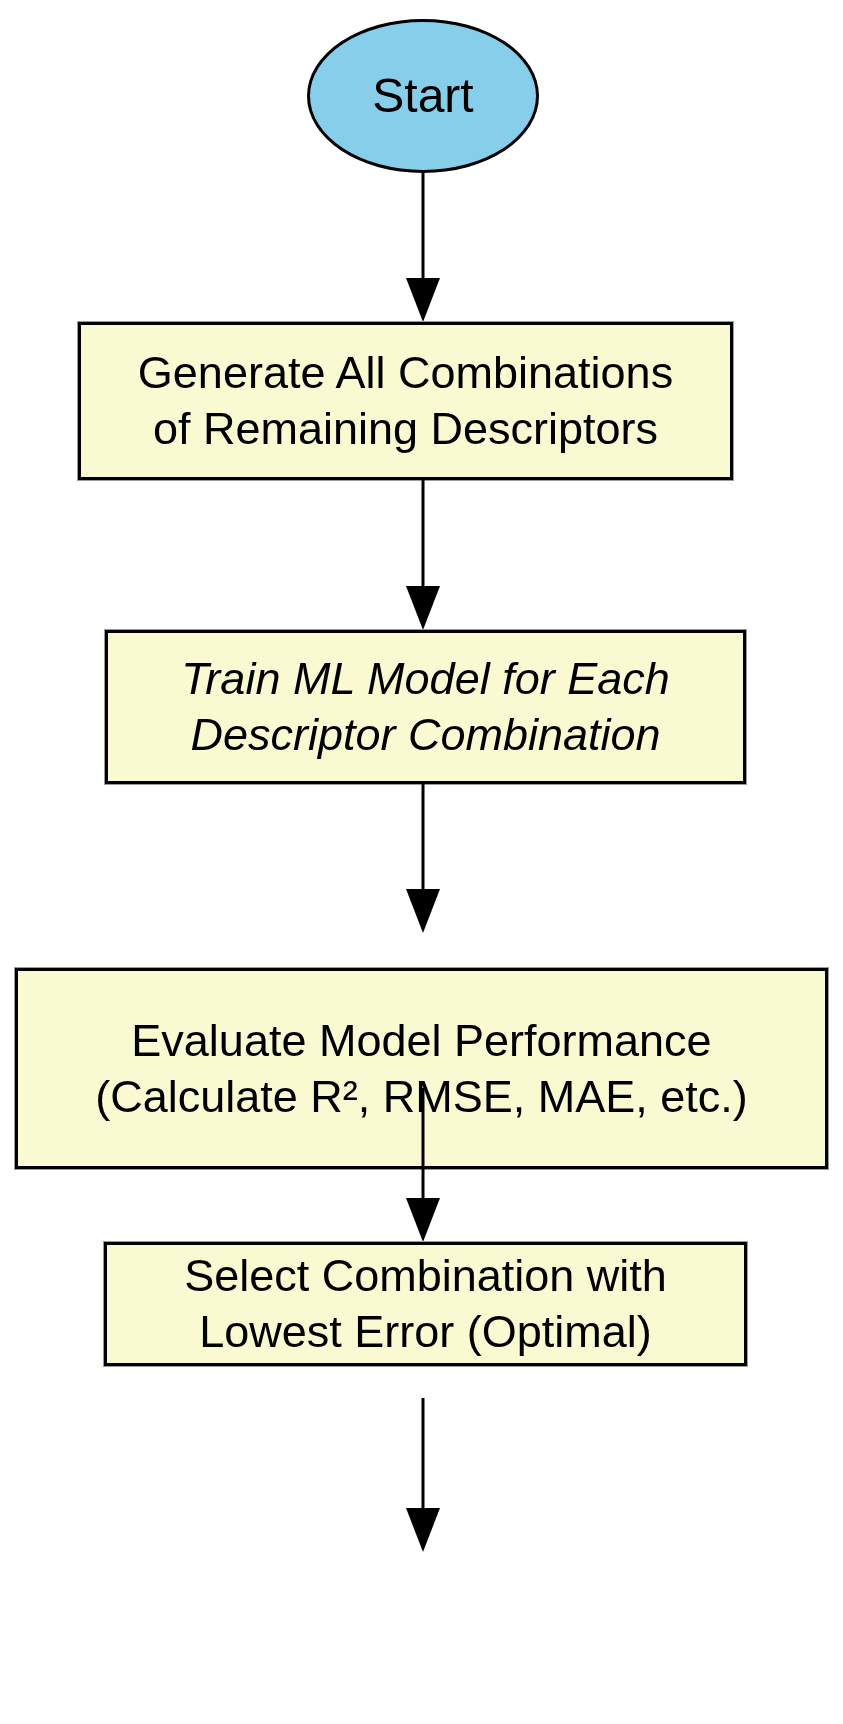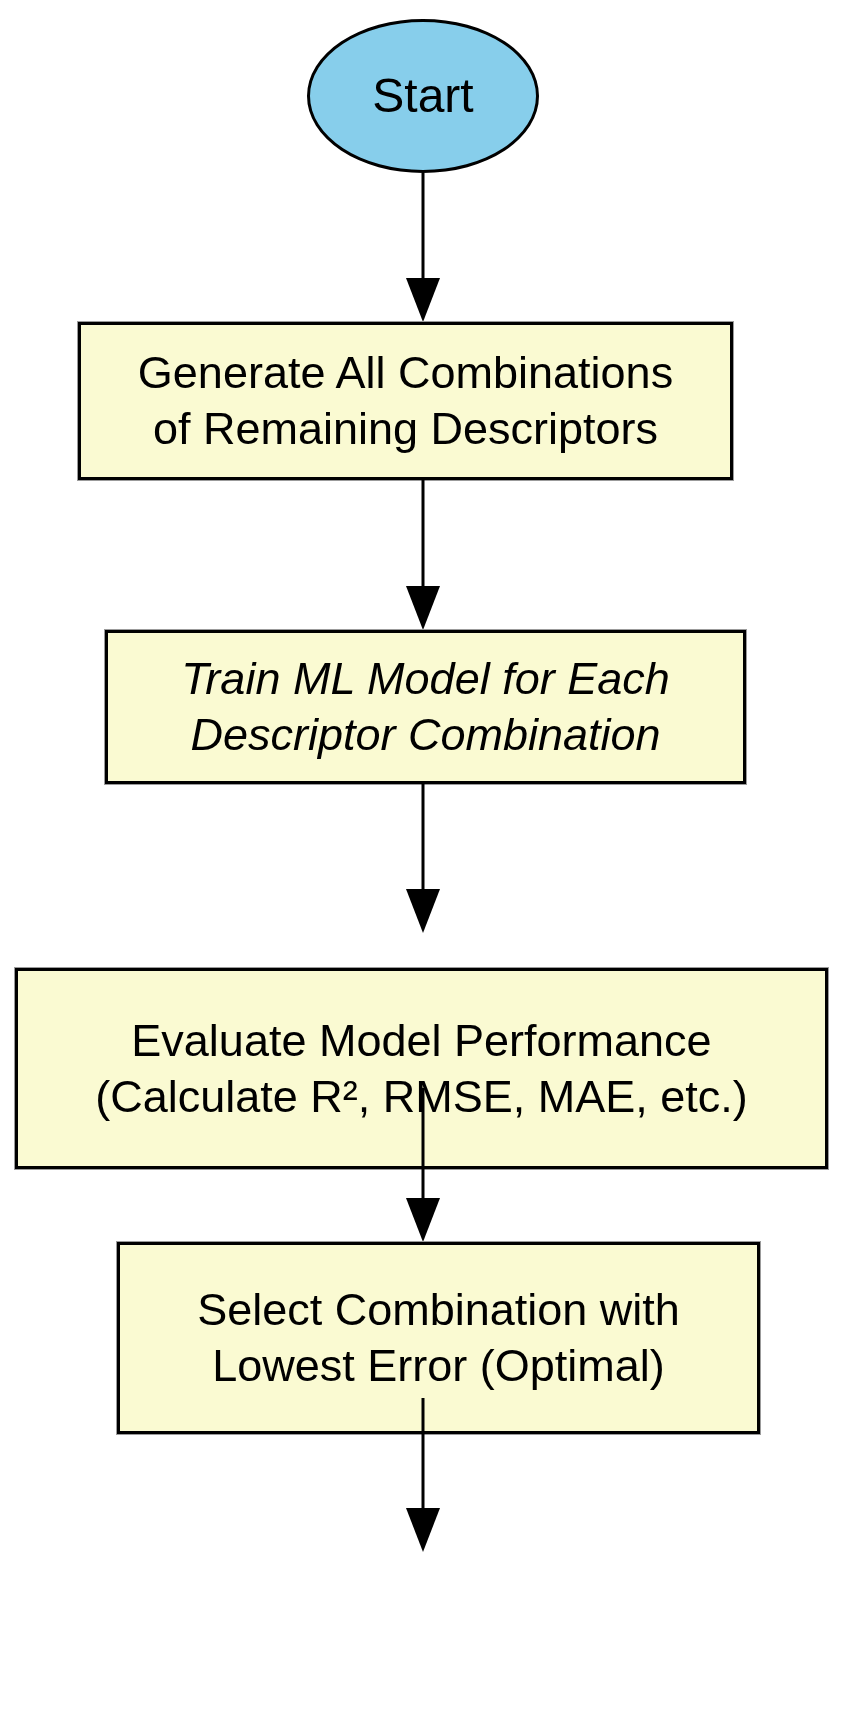--- a/index.html
+++ b/index.html
@@ -101,21 +101,21 @@
   <div class="node process" style="left:15px; top:968px; width:813px; height:201px;">
     <span class="label">Evaluate Model Performance
 (Calculate R², RMSE, MAE, etc.)</span>
   </div>
 
   <div class="arrow" style="left:406px; top:1088px; height:154px;">
     <div class="shaft" style="height:114px;"></div>
     <div class="head"></div>
   </div>
 
-  <div class="node process" style="left:117px; top:1242px; width:643px; height:192px;justify-content:center;">
+  <div class="node process" style="left:104px; top:1242px; width:643px; height:124px;justify-content:center;">
     <span class="label">Select Combination with
 Lowest Error (Optimal)</span>
   </div>
 
   <div class="arrow" style="left:406px; top:1398px; height:154px;">
     <div class="shaft" style="height:114px;"></div>
     <div class="head"></div>
   </div>
 
 

